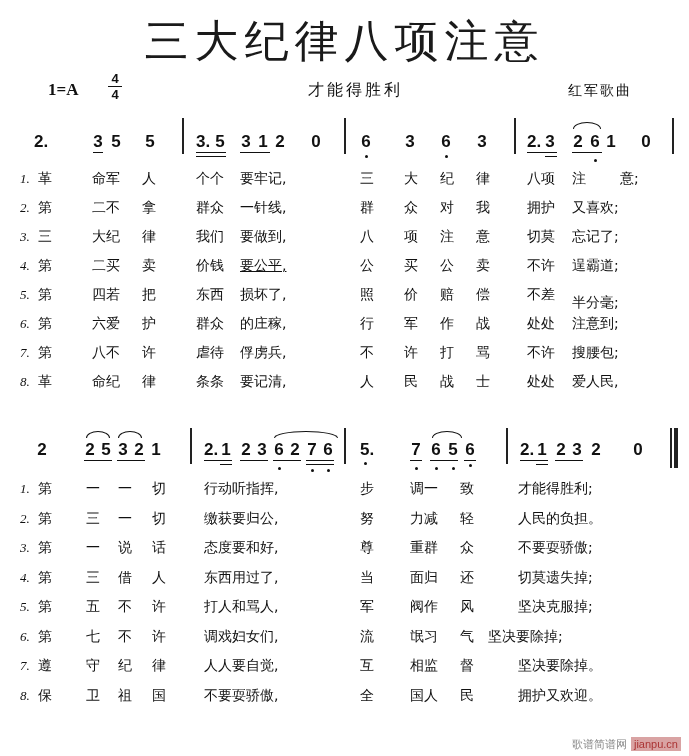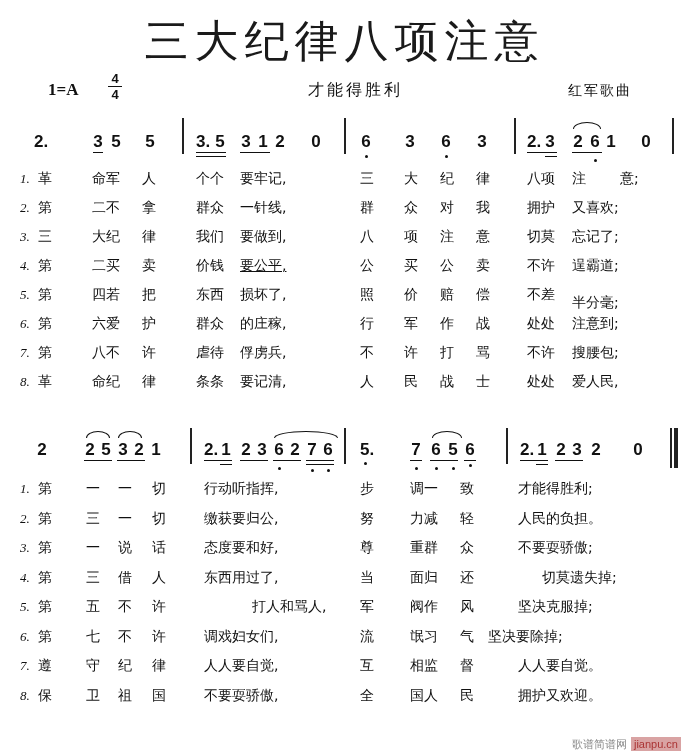--- a/index.html
+++ b/index.html
@@ -270,27 +270,27 @@
     <span class="lyr" style="left: 518px; top: 539px;">不要耍骄傲;</span>
     <span class="lyr vn" style="left: 20px; top: 569.5px;">4.</span>
     <span class="lyr" style="left: 38px; top: 568.5px;">第</span>
     <span class="lyr" style="left: 86px; top: 568.5px;">三</span>
     <span class="lyr" style="left: 118px; top: 568.5px;">借</span>
     <span class="lyr" style="left: 152px; top: 568.5px;">人</span>
     <span class="lyr" style="left: 204px; top: 568.5px;">东西用过了,</span>
     <span class="lyr" style="left: 360px; top: 568.5px;">当</span>
     <span class="lyr" style="left: 410px; top: 568.5px;">面归</span>
     <span class="lyr" style="left: 460px; top: 568.5px;">还</span>
-    <span class="lyr" style="left: 518px; top: 568.5px; margin-left: 24px;">切莫遗失掉;</span>
+    <span class="lyr" style="left: 518px; top: 568.5px;">切莫遗失掉;</span>
     <span class="lyr vn" style="left: 20px; top: 599px;">5.</span>
     <span class="lyr" style="left: 38px; top: 598px;">第</span>
     <span class="lyr" style="left: 86px; top: 598px;">五</span>
     <span class="lyr" style="left: 118px; top: 598px;">不</span>
     <span class="lyr" style="left: 152px; top: 598px;">许</span>
-    <span class="lyr" style="left: 204px; top: 598px; margin-left: 48px;">打人和骂人,</span>
+    <span class="lyr" style="left: 204px; top: 598px;">打人和骂人,</span>
     <span class="lyr" style="left: 360px; top: 598px;">军</span>
     <span class="lyr" style="left: 410px; top: 598px;">阀作</span>
     <span class="lyr" style="left: 460px; top: 598px;">风</span>
     <span class="lyr" style="left: 518px; top: 598px;">坚决克服掉;</span>
     <span class="lyr vn" style="left: 20px; top: 628.5px;">6.</span>
     <span class="lyr" style="left: 38px; top: 627.5px;">第</span>
     <span class="lyr" style="left: 86px; top: 627.5px;">七</span>
     <span class="lyr" style="left: 118px; top: 627.5px;">不</span>
     <span class="lyr" style="left: 152px; top: 627.5px;">许</span>
     <span class="lyr" style="left: 204px; top: 627.5px;">调戏妇女们,</span>
@@ -300,21 +300,21 @@
     <span class="lyr" style="left: 488px; top: 627.5px;">坚决要除掉;</span>
     <span class="lyr vn" style="left: 20px; top: 658px;">7.</span>
     <span class="lyr" style="left: 38px; top: 657px;">遵</span>
     <span class="lyr" style="left: 86px; top: 657px;">守</span>
     <span class="lyr" style="left: 118px; top: 657px;">纪</span>
     <span class="lyr" style="left: 152px; top: 657px;">律</span>
     <span class="lyr" style="left: 204px; top: 657px;">人人要自觉,</span>
     <span class="lyr" style="left: 360px; top: 657px;">互</span>
     <span class="lyr" style="left: 410px; top: 657px;">相监</span>
     <span class="lyr" style="left: 460px; top: 657px;">督</span>
-    <span class="lyr" style="left: 518px; top: 657px;">人人要自觉。</span>
+    <span class="lyr" style="left: 518px; top: 657px;">坚决要除掉。</span>
     <span class="lyr vn" style="left: 20px; top: 687.5px;">8.</span>
     <span class="lyr" style="left: 38px; top: 686.5px;">保</span>
     <span class="lyr" style="left: 86px; top: 686.5px;">卫</span>
     <span class="lyr" style="left: 118px; top: 686.5px;">祖</span>
     <span class="lyr" style="left: 152px; top: 686.5px;">国</span>
     <span class="lyr" style="left: 204px; top: 686.5px;">不要耍骄傲,</span>
     <span class="lyr" style="left: 360px; top: 686.5px;">全</span>
     <span class="lyr" style="left: 410px; top: 686.5px;">国人</span>
     <span class="lyr" style="left: 460px; top: 686.5px;">民</span>
     <span class="lyr" style="left: 518px; top: 686.5px;">拥护又欢迎。</span>

